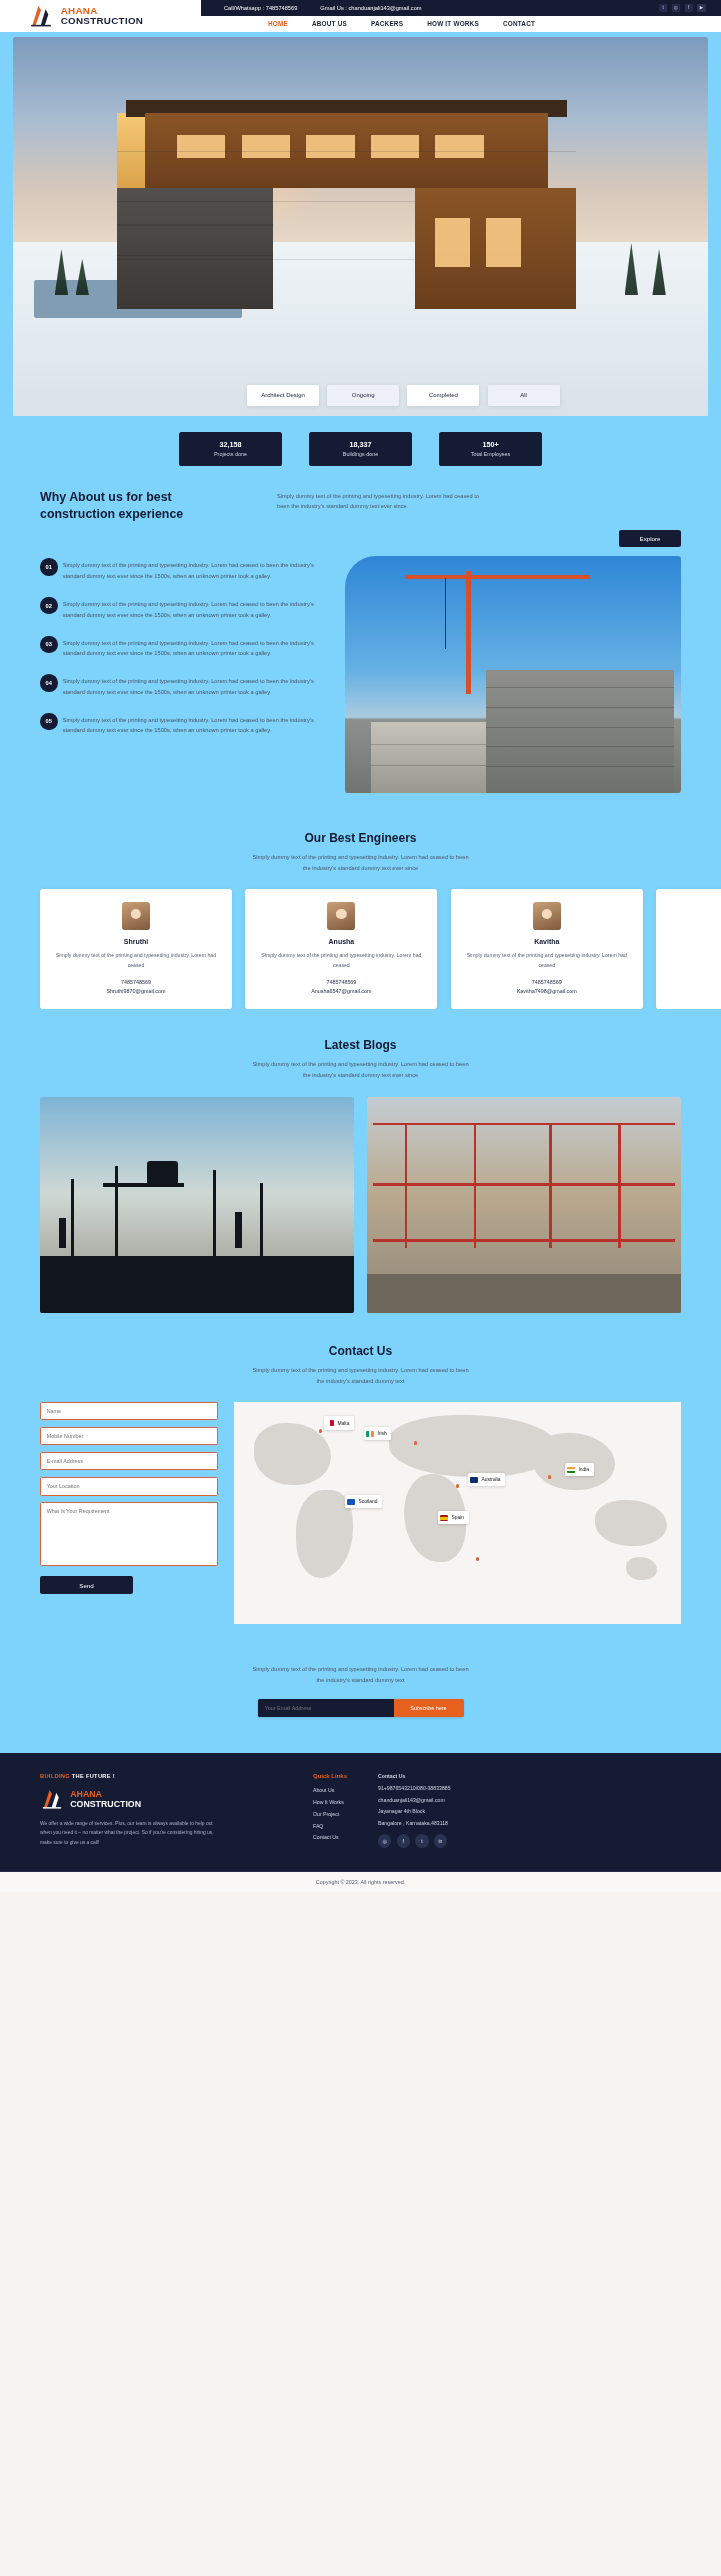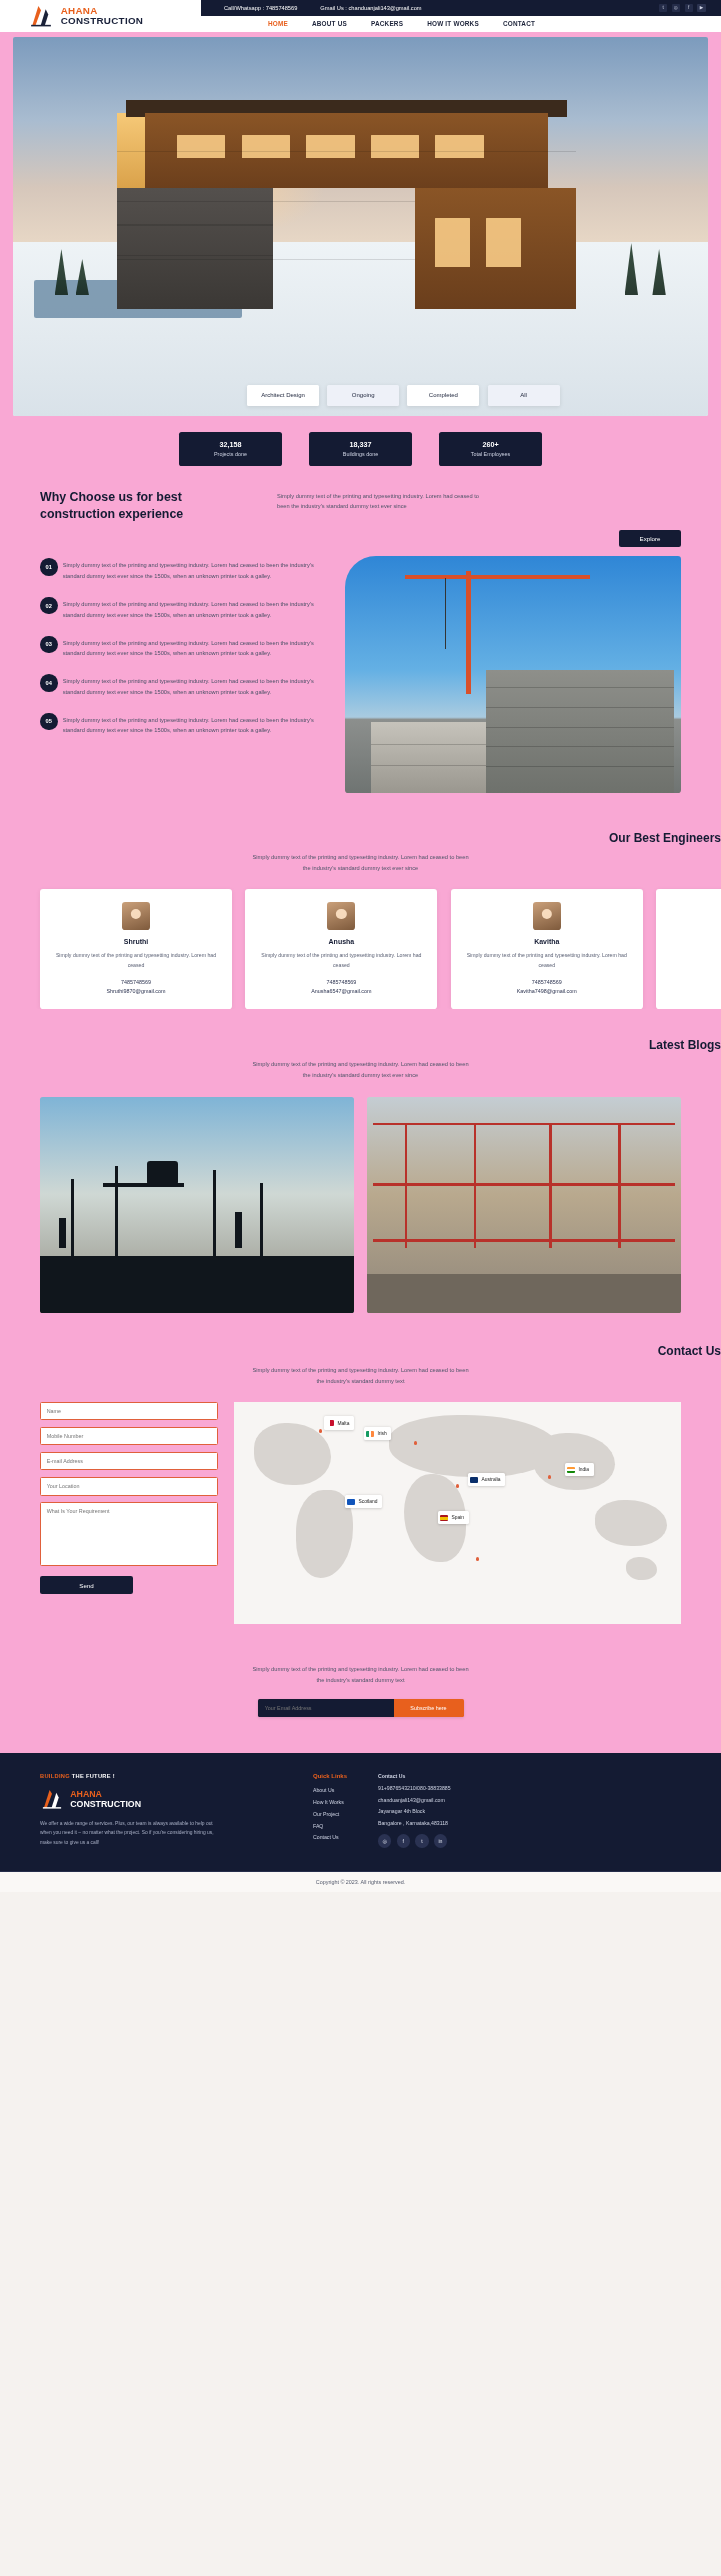--- a/index.html
+++ b/index.html
@@ -3,21 +3,21 @@
 <meta charset="utf-8">
 <style>
   * { box-sizing: border-box; margin: 0; padding: 0; }
   body {
     width: 721px;
     font-family: "Liberation Sans", sans-serif;
     background: #f5f2ef;
     color: #1b2239;
     overflow-x: hidden;
   }
-  .page { width: 721px; position: relative; background: #f9a8d4; }
+  .page { width: 721px; position: relative; background: #7dd3fc; }
 
   
   .topbar {
     height: 32px;
     display: flex;
     align-items: stretch;
     background: #ffffff;
   }
   .brand-wrap {
     width: 201px;
@@ -202,21 +202,21 @@
     background: linear-gradient(180deg,#8e8f8a,#6e716c);
   }
   .bldg2 {
     position: absolute; left: 8%; bottom: 0; width: 36%; height: 30%;
     background: linear-gradient(180deg,#c6c3bb,#9a978f);
   }
   .floorline { position: absolute; left: 0; right: 0; height: 1px; background: rgba(0,0,0,.18); }
 
   
   .section-title {
-    text-align: right; font-size: 12px; font-weight: bold; color: #141b33;
+    text-align: center; font-size: 12px; font-weight: bold; color: #141b33;
   }
   .section-sub {
     text-align: center; font-size: 5.7px; line-height: 1.9; color: #4e5468;
     margin: 7.2px auto 0 auto; width: 222px;
   }
   .engineers { padding: 27px 0 0 0; }
   .eng-cards {
     display: flex; gap: 13.4px; padding: 15.5px 40px 0 40px; overflow: hidden;
   }
   .ecard {
@@ -421,28 +421,28 @@
   <div class="stats">
     <div class="stat">
       <div class="num">32,158</div>
       <div class="lab">Projects done</div>
     </div>
     <div class="stat">
       <div class="num">18,337</div>
       <div class="lab">Buildings done</div>
     </div>
     <div class="stat">
-      <div class="num">260+</div>
+      <div class="num">150+</div>
       <div class="lab">Total Employees</div>
     </div>
   </div>
 
   <section class="why">
     <div class="why-head">
-      <div class="why-title">Why Choose us for best construction experience</div>
+      <div class="why-title">Why About us for best construction experience</div>
       <div class="why-sub">Simply dummy text of the printing and typesetting industry. Lorem had ceased to been the industry's standard dummy text ever since</div>
     </div>
     <div class="explore-row">
       <button class="explore">Explore</button>
     </div>
 
     <div class="why-body">
       <div class="points">
         <div class="point">
           <div class="pnum">01</div>

